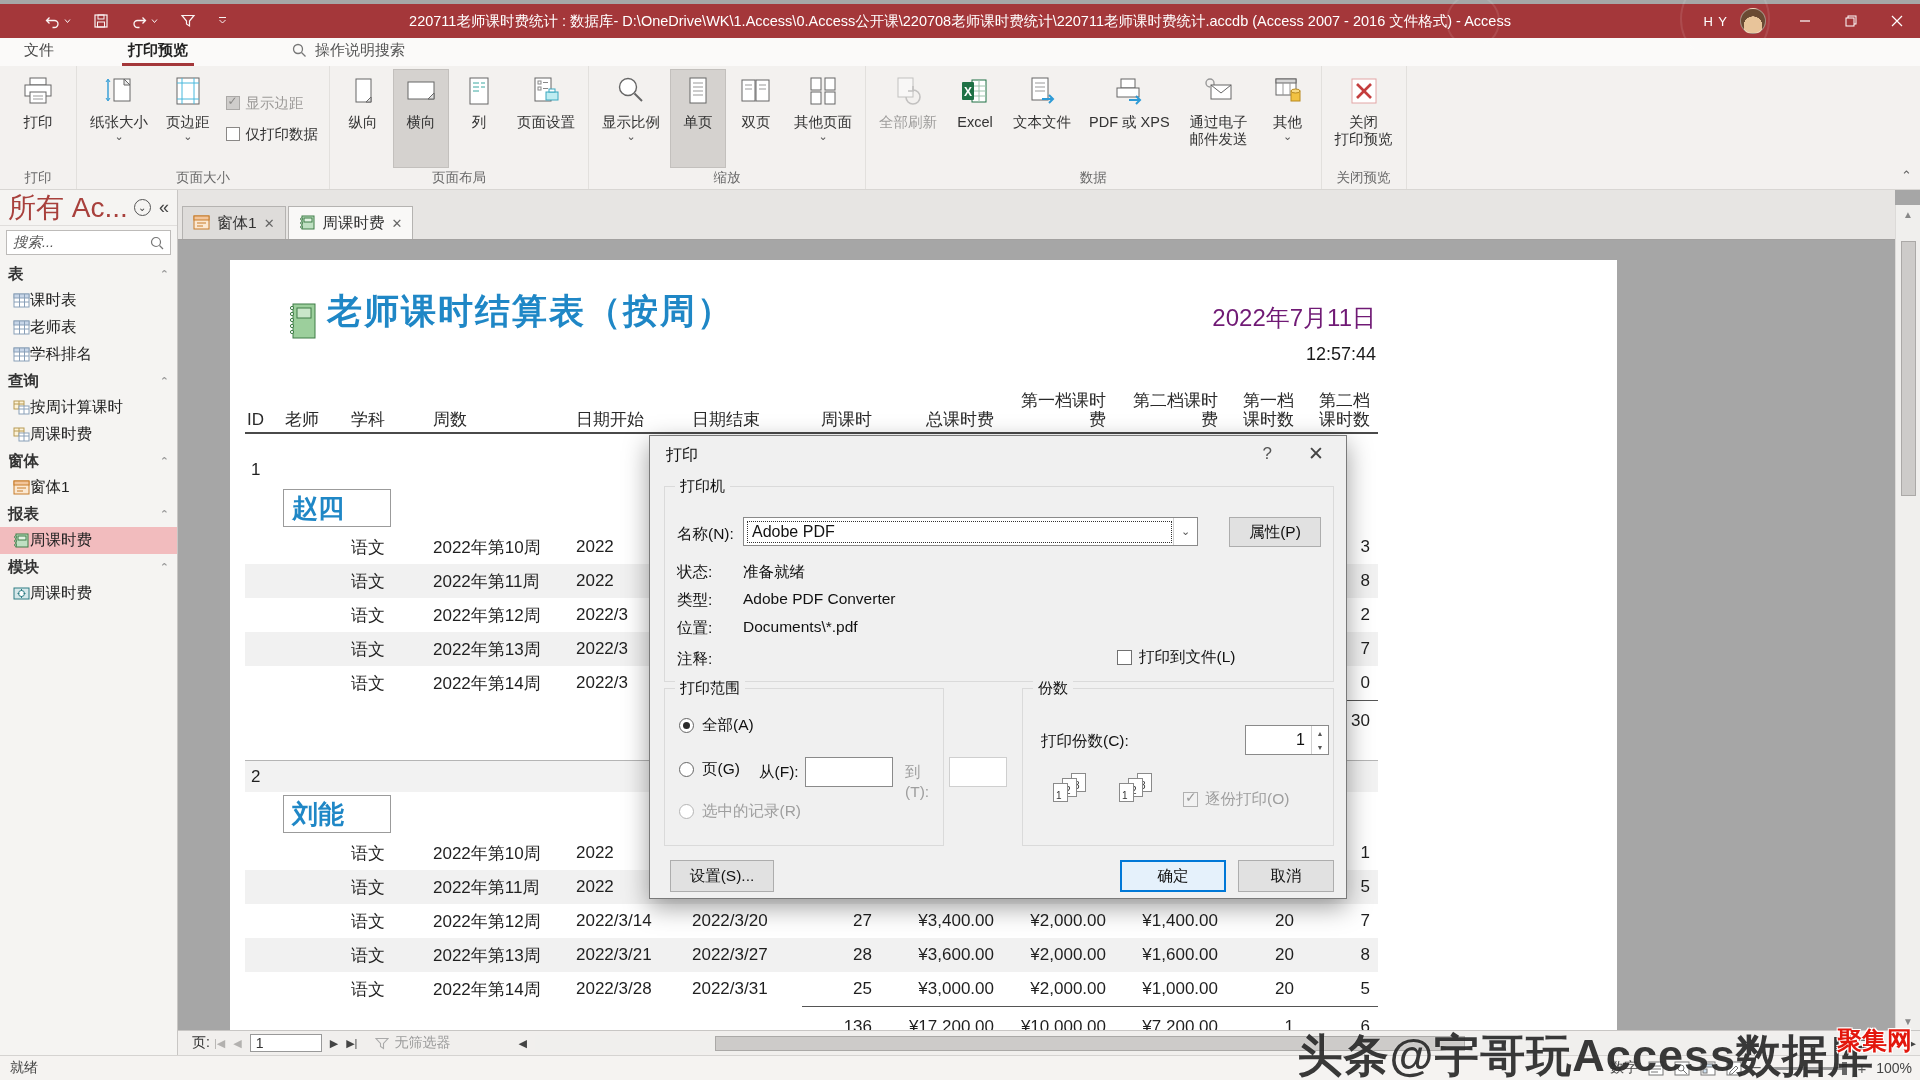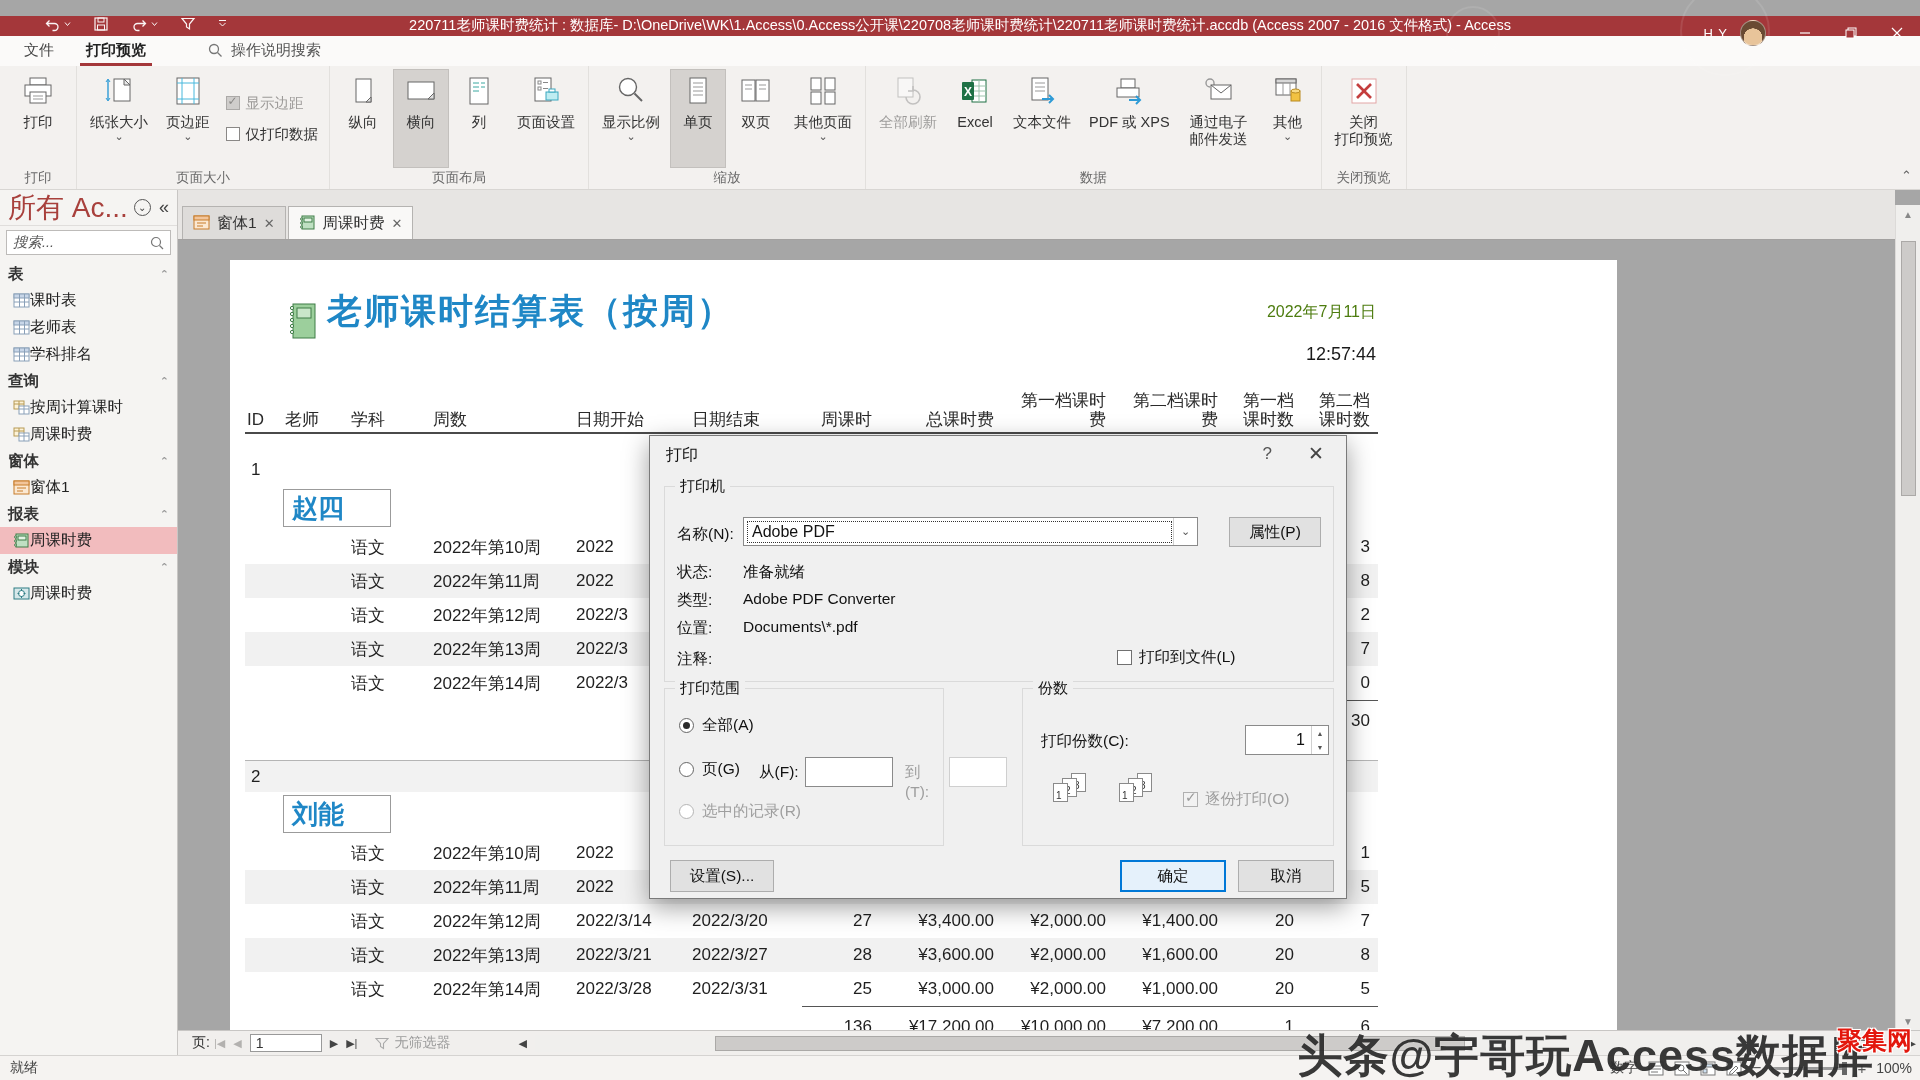--- a/index.html
+++ b/index.html
@@ -1,31 +1,31 @@
 <!DOCTYPE html>
 <html><head>
 <meta charset="utf-8">
 <style>
   html,body{margin:0;padding:0;width:1920px;height:1080px;overflow:hidden;
     font-family:"Liberation Sans","DejaVu Sans",sans-serif;background:#A6A6A6;position:relative;}
   *{box-sizing:border-box;}
   
-  #titlebar{position:absolute;left:0;top:16px;right:0;height:20px;background:#A4373A;color:#fff;
-    display:flex;align-items:flex-start;z-index:60;}
+  #titlebar{position:absolute;left:0;top:4px;right:0;height:34px;background:#A4373A;color:#fff;
+    display:flex;align-items:center;z-index:60;}
   .qat{display:flex;align-items:center;gap:22px;padding-left:44px;}
   .qat .qi{display:flex;align-items:center;gap:3px;opacity:.95;}
   #tb-title{position:absolute;left:50%;transform:translateX(-50%);font-size:14.5px;white-space:nowrap;color:#fff;}
   #tb-right{position:absolute;right:0;top:0;height:34px;display:flex;align-items:center;}
   #tb-user{font-size:13px;margin-right:12px;letter-spacing:1px;}
   #tb-avatar{width:26px;height:26px;border-radius:50%;margin-right:16px;
     background:radial-gradient(circle at 50% 70%,#e8c49a 0 45%,#6a4a33 46% 100%);border:1px solid rgba(255,255,255,.4);}
   .winbtn{width:46px;height:34px;display:flex;align-items:center;justify-content:center;}
   .deco-circle{position:absolute;border:2px solid rgba(255,255,255,.10);border-radius:50%;}
   
-  #tabrow{position:absolute;left:0;top:34px;right:0;height:32px;background:#FBFAF9;display:flex;align-items:center;z-index:55;}
+  #tabrow{position:absolute;left:0;top:34px;right:0;height:32px;background:#FBFAF9;display:flex;align-items:center;z-index:55;gap:42px;}
   .rtab{font-size:15px;color:#444;padding:0 16px;height:32px;display:flex;align-items:center;position:relative;}
   .rtab.active{font-weight:bold;color:#222;}
   .rtab.active::after{content:"";position:absolute;left:10px;right:10px;bottom:0;height:3px;background:#A4373A;}
   #ribbon-search{display:flex;align-items:center;gap:8px;margin-left:46px;color:#555;font-size:15px;}
   
   #ribbon{position:absolute;left:0;top:66px;right:0;height:124px;background:#F3F1EF;
     border-bottom:1px solid #D8D6D3;display:flex;align-items:stretch;z-index:50;}
   .rgroup{display:flex;flex-direction:column;border-right:1px solid #E2E0DD;padding:3px 5px 0;}
   .rbtns{flex:1;display:flex;align-items:stretch;gap:2px;}
   .rgl{height:21px;font-size:13.5px;color:#696969;text-align:center;line-height:20px;}
@@ -65,21 +65,21 @@
     background:#DEDCDA;border:1px solid #B5B3B1;border-bottom:none;margin-right:2px;}
   .dtab.active{background:#F9F8F7;}
   .dtab .x{font-size:13px;color:#666;}
   
   #content{position:absolute;left:178px;top:240px;right:25px;bottom:50px;background:#A6A6A6;overflow:hidden;z-index:10;}
   #page{position:absolute;left:52px;top:20px;width:1387px;height:920px;background:#FFFFFF;}
   #report{position:absolute;left:15px;top:28px;width:1133px;}
   #rhead{position:relative;height:100px;}
   #r-icon{position:absolute;left:42px;top:14px;}
   #r-title{position:absolute;left:82px;top:0;font-size:35px;font-weight:bold;color:#1F87C6;letter-spacing:2px;}
-  #r-date{position:absolute;right:2px;top:14px;font-size:16px;color:#4d7c0f;}
+  #r-date{position:absolute;right:2px;top:14px;font-size:24px;color:#701a75;}
   #r-time{position:absolute;right:2px;top:56px;font-size:18px;color:#1a1a1a;}
   .trow{display:grid;grid-template-columns:38px 66px 82px 143px 116px 112px 78px 122px 112px 112px 76px 76px;}
   .tcell{font-size:17px;color:#1f1f1f;overflow:hidden;white-space:nowrap;padding-left:2px;display:flex;align-items:center;}
   .tcell.num{justify-content:flex-end;padding-right:8px;padding-left:0;}
   .thead{height:46px;border-bottom:2px solid #4a4a4a;}
   .thead .tcell{white-space:pre-line;align-items:flex-end;line-height:19px;padding-bottom:3px;color:#2a2a2a;}
   .thead .tcell.num{text-align:right;}
   .gidrow{height:32px;}
   .gidrow.banded{background:#F2F2F2;border-top:1px solid #B5B5B5;}
   .gidrow .tcell{padding-left:6px;}

